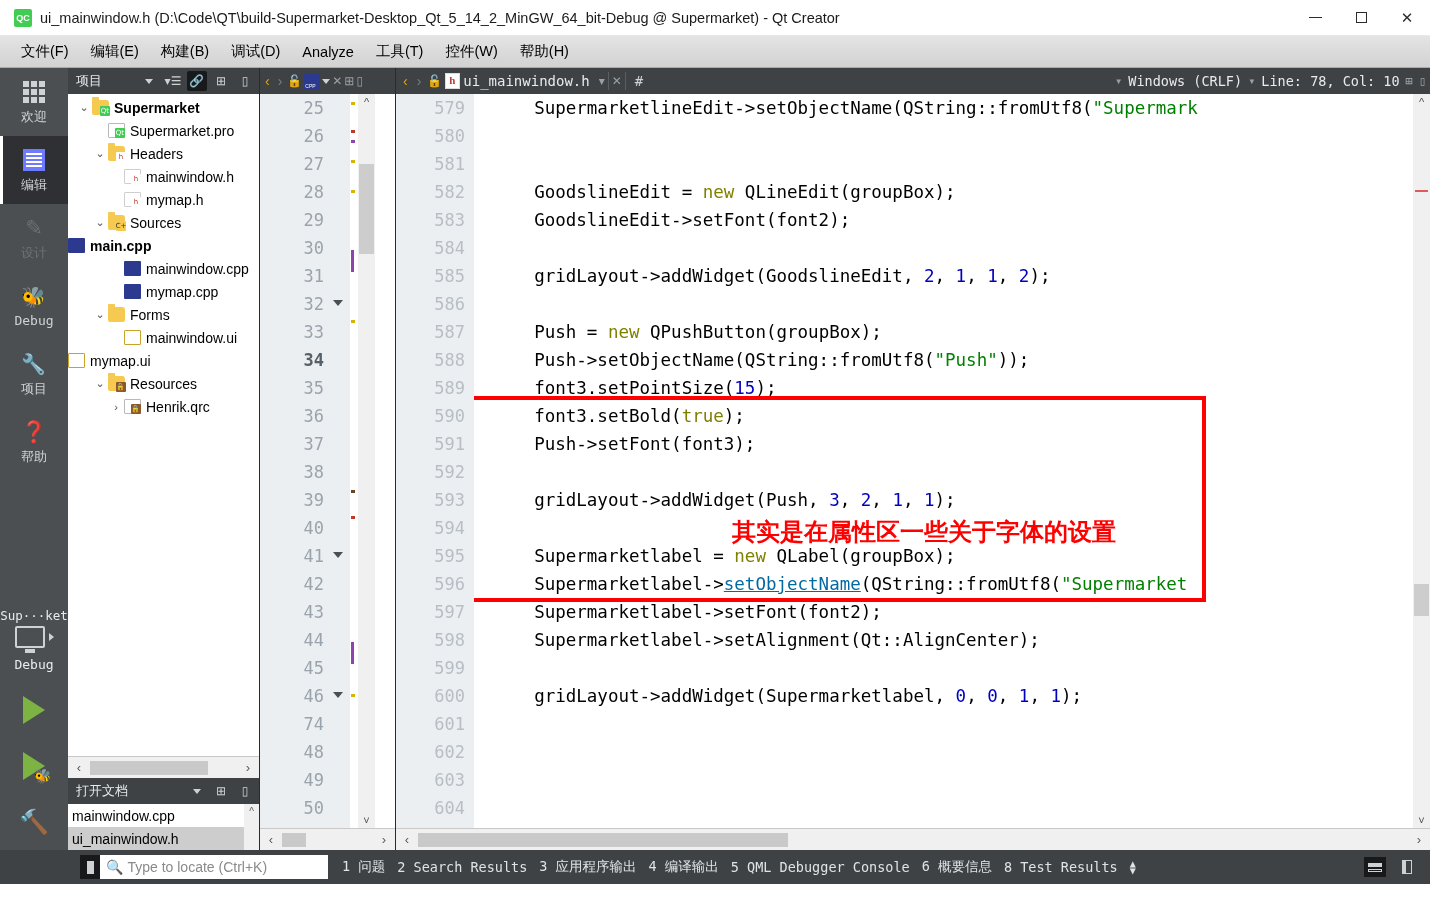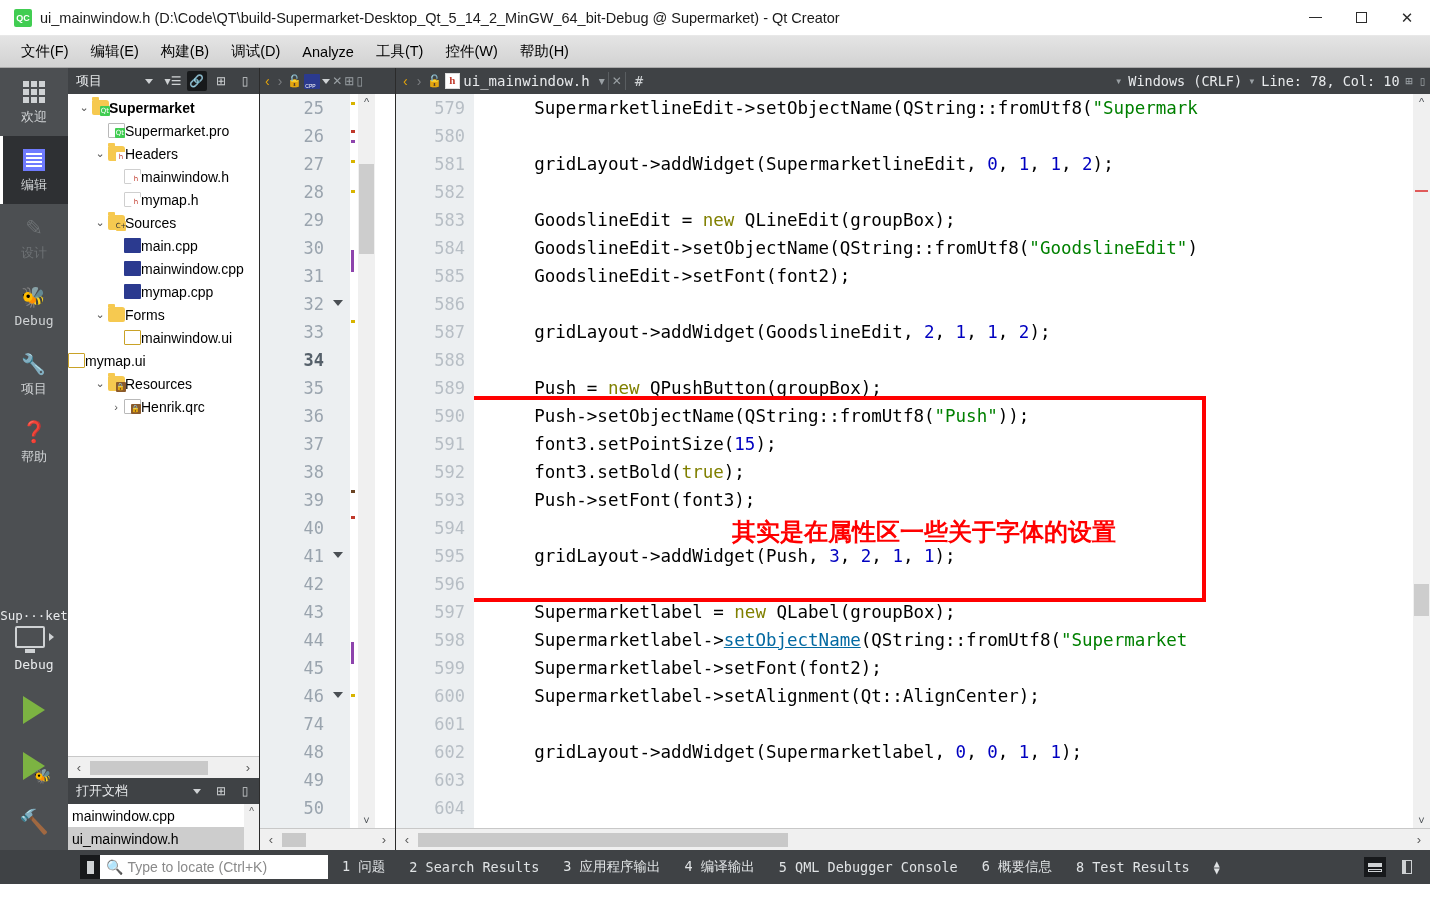--- a/index.html
+++ b/index.html
@@ -71,21 +71,21 @@
   .hbtn { width:20px; height:20px; display:flex; align-items:center; justify-content:center;
      color:#cfd2d4; font-size:12px; border-radius:2px; }
   .hbtn.on { background:#17191b; }
   .caret-d { width:0;height:0;border-left:4px solid transparent;border-right:4px solid transparent;
      border-top:5px solid #cfd2d4;}
   #tree { flex:1; background:#ffffff; overflow:hidden; padding-top:2px; position:relative;}
   .trow { display:flex; align-items:center; height:23px; font-size:14px; color:#000;
      white-space:nowrap; }
   .tw { width:16px; display:flex; align-items:center; justify-content:center; flex:none;}
   .chev { color:#555; font-size:11px; }
-  .ficon { width:17px; height:15px; flex:none; position:relative;
+  .ficon { width:17px; height:15px; margin-right:5px; flex:none; position:relative;
      border-radius:1px; }
   .folder { background:#f6c950; border-radius:1px 3px 2px 2px; }
   .folder:after{content:"";position:absolute;left:0;top:-3px;width:7px;height:3px;
      background:#f6c950;border-radius:1px 1px 0 0;}
   .badge { position:absolute; right:-1px; bottom:-1px; width:10px;height:10px;
      font-size:7px; display:flex;align-items:center;justify-content:center;
      color:#fff; border-radius:1px; font-family:"DejaVu Sans",sans-serif;}
   .b-qt{background:#41cd52;} .b-h{background:#ffffff;color:#c0392b;}
   .b-c{background:#f6c950;color:#333;} .b-lock{background:#8b5a2b;}
   .file-doc { background:#ffffff; border:1px solid #b9b9b9; }
@@ -177,21 +177,21 @@
   
   #statusbar { height:34px; background:#3f4245; display:flex; align-items:center;
      padding-left:74px; gap:0px; color:#e0e3e5; }
   #locator { display:flex; align-items:center; height:24px; margin-left:6px;}
   #loc-sq { width:20px;height:24px;background:#17191b;display:flex;align-items:center;
      justify-content:center;}
   #loc-sq i{width:7px;height:13px;border:1.5px solid #cfd2d4;border-right:none;
      background:#cfd2d4;}
   #loc-input { width:228px; height:24px; background:#ffffff; display:flex;
      align-items:center; gap:4px; padding-left:6px; color:#8a8a8a; font-size:14px;}
-  .statnav { display:flex; align-items:center; gap:24px; margin-left:14px;
+  .statnav { display:flex; align-items:center; gap:12px; margin-left:14px;
      font-family:"DejaVu Sans Mono", monospace; font-size:13.5px; white-space:nowrap;}
   #statright { margin-left:auto; display:flex; align-items:center; gap:10px;
      padding-right:12px;}
   .sqbtn{width:22px;height:20px;display:flex;align-items:center;justify-content:center;}
   .sqbtn.on{background:#17191b;}
   .updown{display:flex;flex-direction:column;align-items:center;line-height:7px;
     font-size:10px;}
 </style>
 </head>
 <body>
@@ -335,21 +335,21 @@
           </span>
         <span>mymap.h</span>
       </div>
       <div class="trow" style="padding-left:24px;">
         <span class="tw chev">⌄</span>
         <span class="ficon folder">
             <span class="badge b-c">C+</span>
           </span>
         <span>Sources</span>
       </div>
-      <div class="trow" style="padding-left:56px;">
+      <div class="trow" style="font-weight:bold;">
         <span class="ficon file-cpp"></span>
         <span>main.cpp</span>
       </div>
       <div class="trow" style="padding-left:56px;">
         <span class="ficon file-cpp"></span>
         <span>mainwindow.cpp</span>
       </div>
       <div class="trow" style="padding-left:56px;">
         <span class="ficon file-cpp"></span>
         <span>mymap.cpp</span>
@@ -534,24 +534,22 @@
           <div class="egline">600</div>
           <div class="egline">601</div>
           <div class="egline">602</div>
           <div class="egline">603</div>
           <div class="egline">604</div>
           <div class="egline">605</div>
         </div>
       <div id="codearea">
           <div class="cline"><span>    SupermarketlineEdit-&gt;setObjectName(QString::fromUtf8(</span><span class="str">"Supermark</span></div>
           <div class="cline"><span></span></div>
-          <div class="cline"><span>    gridLayout-&gt;addWidget(SupermarketlineEdit, </span><span class="num">0</span><span>, </span><span class="num">1</span><span>, </span><span class="num">1</span><span>, </span><span class="num">2</span><span>);</span></div>
           <div class="cline"><span></span></div>
           <div class="cline"><span>    GoodslineEdit = </span><span class="kw">new</span><span> QLineEdit(groupBox);</span></div>
-          <div class="cline"><span>    GoodslineEdit-&gt;setObjectName(QString::fromUtf8(</span><span class="str">"GoodslineEdit"</span><span>)</span></div>
           <div class="cline"><span>    GoodslineEdit-&gt;setFont(font2);</span></div>
           <div class="cline"><span></span></div>
           <div class="cline"><span>    gridLayout-&gt;addWidget(GoodslineEdit, </span><span class="num">2</span><span>, </span><span class="num">1</span><span>, </span><span class="num">1</span><span>, </span><span class="num">2</span><span>);</span></div>
           <div class="cline"><span></span></div>
           <div class="cline"><span>    Push = </span><span class="kw">new</span><span> QPushButton(groupBox);</span></div>
           <div class="cline"><span>    Push-&gt;setObjectName(QString::fromUtf8(</span><span class="str">"Push"</span><span>));</span></div>
           <div class="cline"><span>    font3.setPointSize(</span><span class="num">15</span><span>);</span></div>
           <div class="cline"><span>    font3.setBold(</span><span class="kw">true</span><span>);</span></div>
           <div class="cline"><span>    Push-&gt;setFont(font3);</span></div>
           <div class="cline"><span></span></div>

